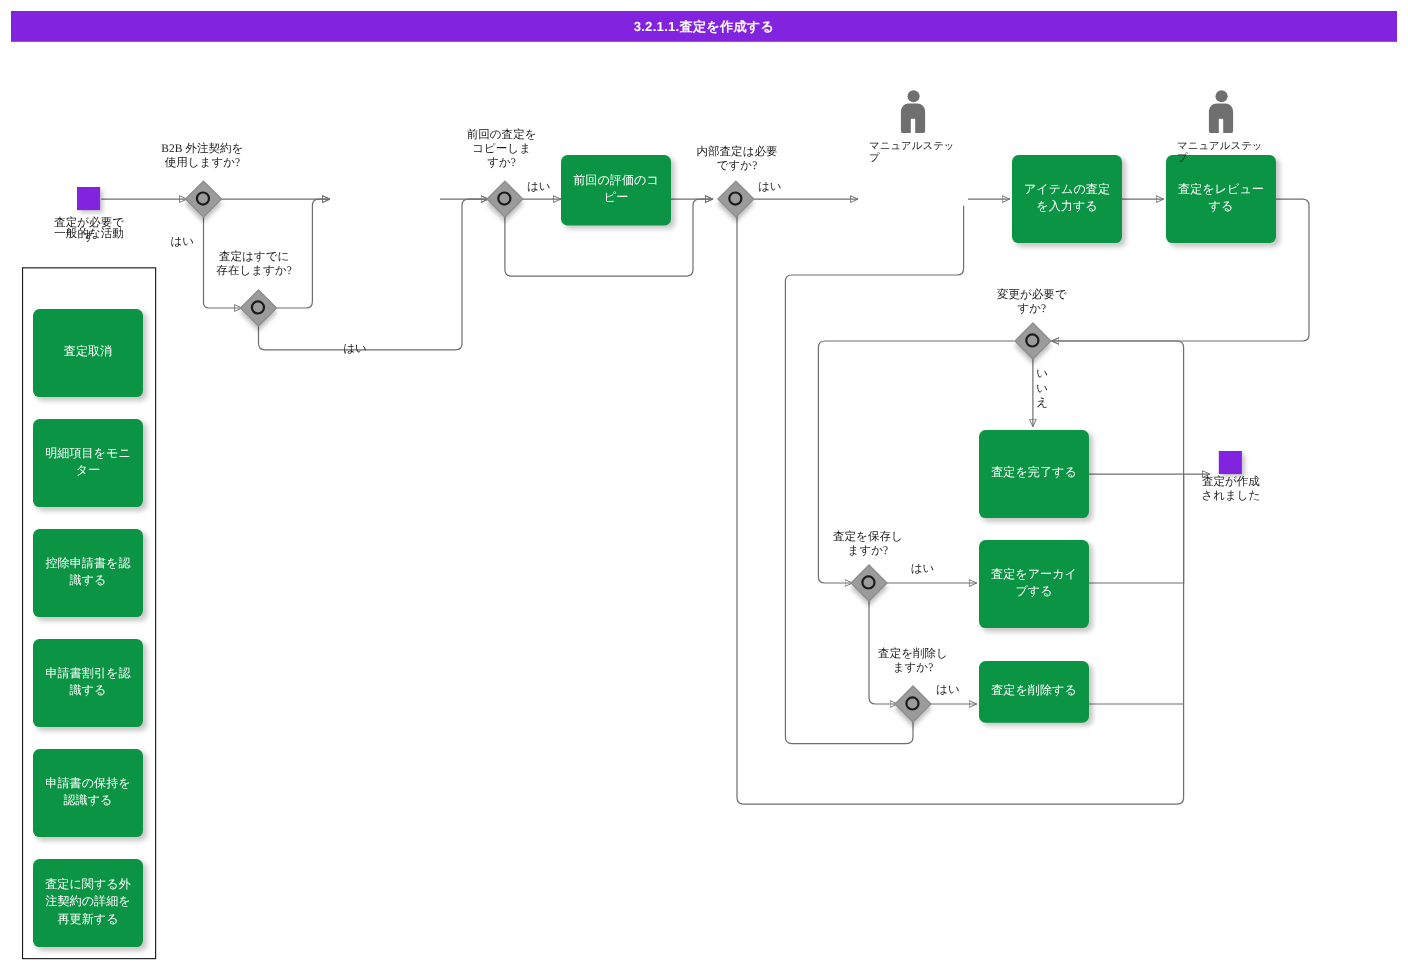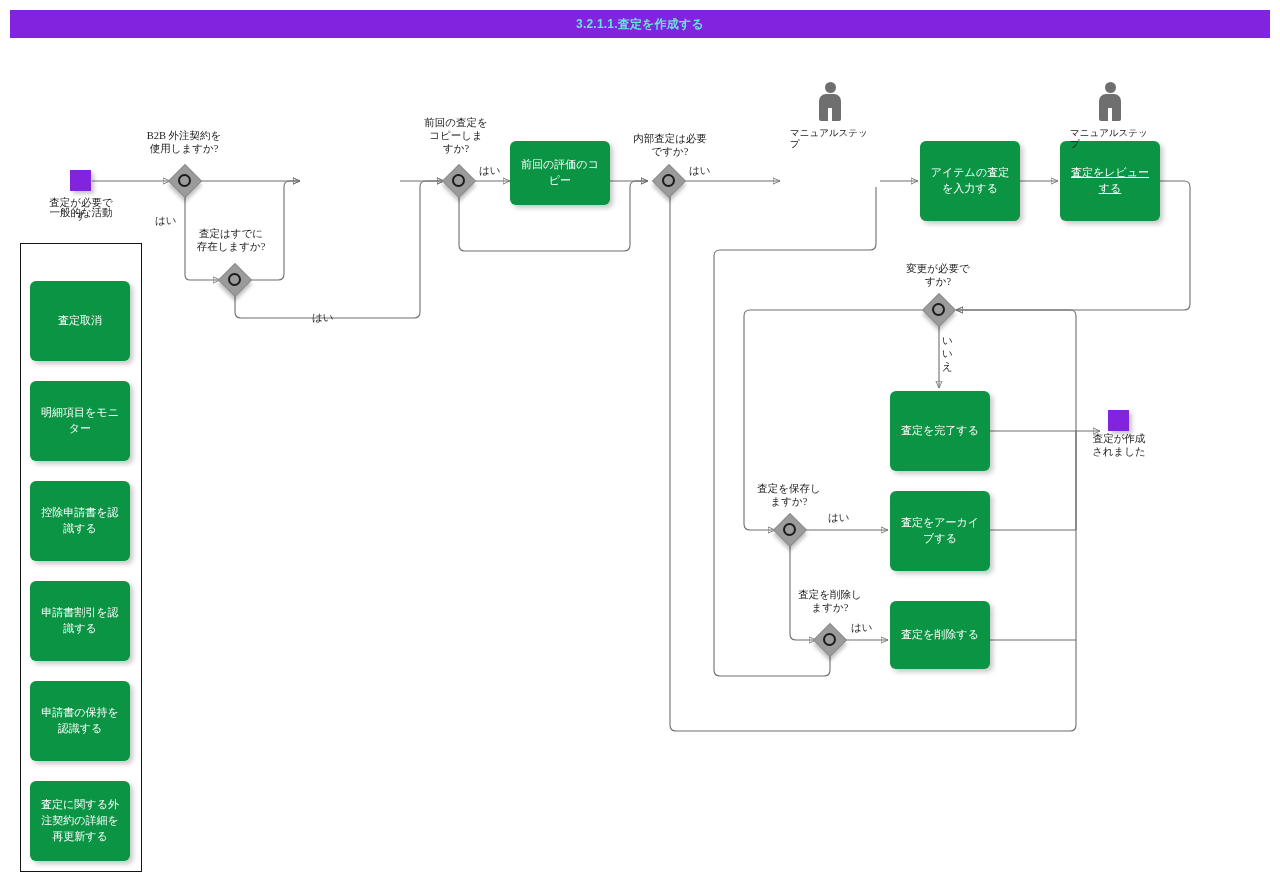--- a/index.html
+++ b/index.html
@@ -5,21 +5,21 @@
 <style>
   html,body{margin:0;padding:0;background:#ffffff;}
   body{
     font-family:"Liberation Serif","DejaVu Serif",serif;
     width:1280px;height:880px;overflow:hidden;position:relative;
   }
   #canvas{position:absolute;left:0;top:0;width:1280px;height:880px;}
 
   .title-bar{
     position:absolute;left:10px;top:10px;width:1260px;height:28px;
-    background:#8223e0;color:#5eead4;
+    background:#8223e0;color:#ffffff;
     display:flex;align-items:center;justify-content:center;
     font-family:"Liberation Sans","DejaVu Sans",sans-serif;
     font-size:12px;font-weight:bold;letter-spacing:.2px;
     z-index:40;
   }
 
   svg.wires{position:absolute;left:0;top:0;width:1280px;height:880px;z-index:5;pointer-events:none;}
   svg.wires path,svg.wires line{fill:none;stroke:#6e6e6e;stroke-width:1.1;}
 
   
@@ -228,38 +228,38 @@
   <div class="person" style="left:819px;top:82px;">
     <div class="head"></div>
     <div class="body"></div>
   </div>
   <div class="mlabel" style="left:790px;top:128px;width:80px;">マニュアルステップ</div>
 
   <div class="task" style="left:920px;top:141px;width:100px;height:80px;">
     <span>アイテムの査定を入力する</span>
   </div>
 
-  <div class="task" style="left:1060px;top:141px;width:100px;height:80px;text-decoration:underline;">
+  <div class="task" style="left:1060px;top:141px;width:100px;height:80px;">
     <span>査定をレビューする</span>
   </div>
   <div class="person" style="left:1099px;top:82px;">
     <div class="head"></div>
     <div class="body"></div>
   </div>
   <div class="mlabel" style="left:1070px;top:128px;width:80px;">マニュアルステップ</div>
 
   <div class="task" style="left:890px;top:391px;width:100px;height:80px;">
     <span>査定を完了する</span>
   </div>
 
   <div class="task" style="left:890px;top:491px;width:100px;height:80px;">
     <span>査定をアーカイブする</span>
   </div>
 
-  <div class="task" style="left:890px;top:601px;width:100px;height:68px;text-align:right;">
+  <div class="task" style="left:890px;top:601px;width:100px;height:56px;text-align:right;">
     <span>査定を削除する</span>
   </div>
 
   <div class="flowlbl" style="left:155px;top:215px;width:26px;">はい</div>
   <div class="flowlbl" style="left:312px;top:312px;width:26px;">はい</div>
   <div class="flowlbl" style="left:479px;top:165px;width:26px;">はい</div>
   <div class="flowlbl" style="left:689px;top:165px;width:26px;">はい</div>
   <div class="flowlbl vert" style="left:942px;top:334px;">いいえ</div>
   <div class="flowlbl" style="left:828px;top:512px;width:26px;">はい</div>
   <div class="flowlbl" style="left:851px;top:622px;width:26px;">はい</div>

